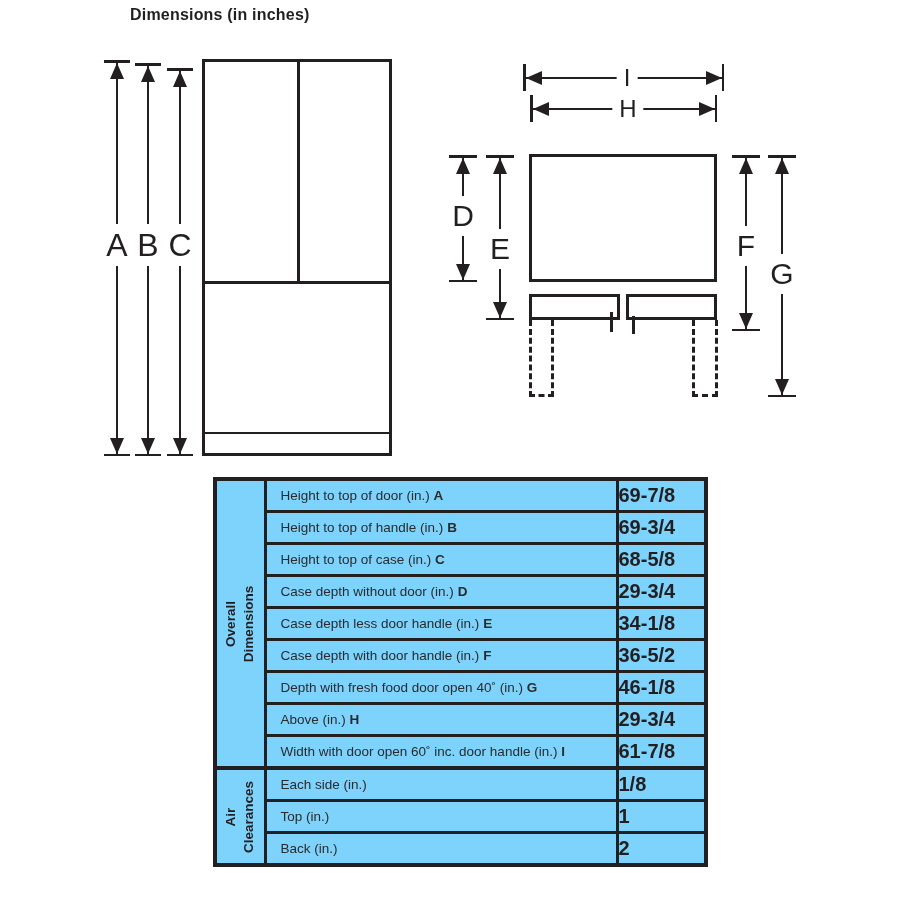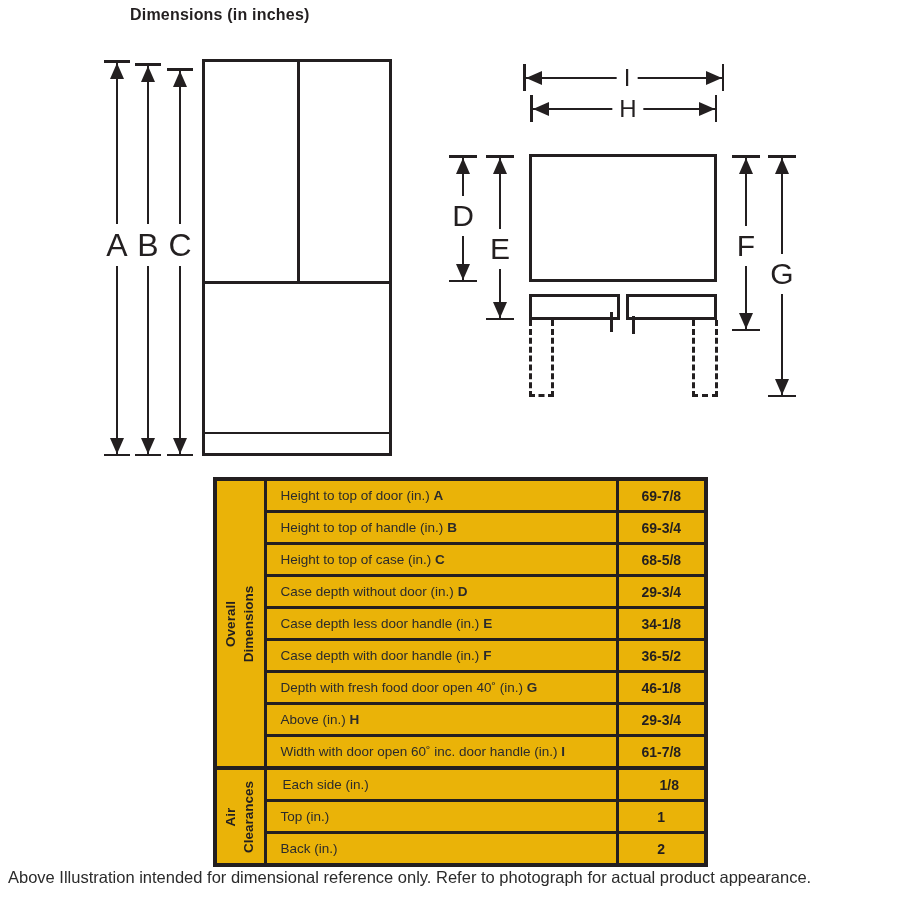--- a/index.html
+++ b/index.html
@@ -43,25 +43,25 @@
   .fs30{font-size:30px;}
   .fs24{font-size:24px;padding:4px 7px;}
 
   
   .swing{position:absolute;border-left:3px dashed #231f20;border-right:3px dashed #231f20;
          border-bottom:3px dashed #231f20;box-sizing:border-box;}
 
   
   table.dims{position:absolute;left:213px;top:477px;width:491px;border-collapse:collapse;
              table-layout:fixed;font-size:13.5px;color:#2b2b2b;}
-  table.dims td{border:3px solid #231f20;height:29px;padding:0;background:#eab308;}
+  table.dims td{border:3px solid #231f20;height:29px;padding:0;background:#7dd3fc;}
   table.dims{border:4px solid #231f20;}
   table.dims td.lbl{padding-left:14px;}
-  table.dims td.val{text-align:center;font-weight:bold;font-size:14px;color:#231f20;}
-  table.dims tr.sec-top td{border-top:4px solid #231f20;padding-left:16px;}
+  table.dims td.val{font-weight:bold;font-size:20px;color:#231f20;}
+  table.dims tr.sec-top td{border-top:4px solid #231f20;}
   td.rot-cell{position:relative;}
   .rot{position:absolute;left:50%;top:50%;transform:translate(-50%,-50%) rotate(-90deg);
        display:flex;flex-direction:column;align-items:center;font-weight:bold;font-size:13.5px;
        line-height:1.3;white-space:nowrap;color:#231f20;}
 </style>
 </head>
 <body>
 
 <div id="page">
 
@@ -223,15 +223,14 @@
         <td class="lbl"><span>Top (in.)</span> <b></b></td>
         <td class="val">1</td>
       </tr>
       <tr>
         <td class="lbl"><span>Back (in.)</span> <b></b></td>
         <td class="val">2</td>
       </tr>
     </tbody>
   </table>
 
-  <div class="footer">Above Illustration intended for dimensional reference only. Refer to photograph for actual product appearance.</div>
 
 </div>
 
 </body></html>

